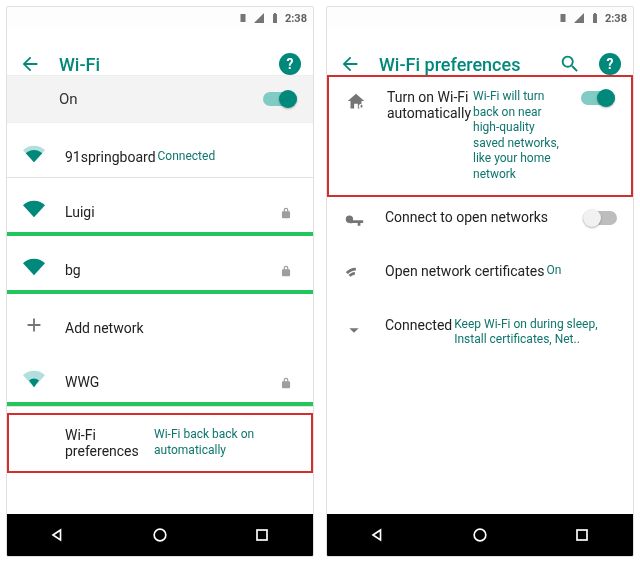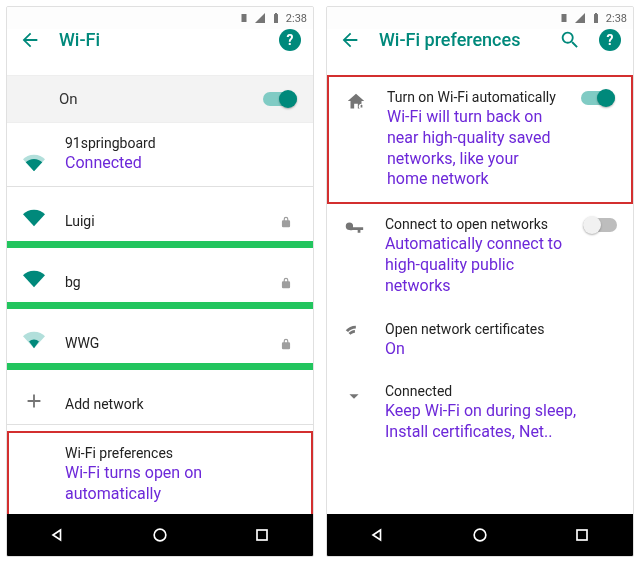--- a/index.html
+++ b/index.html
@@ -5,40 +5,40 @@
   html,body{margin:0;padding:0;background:#fff}
   body{width:640px;height:563px;font-family:Roboto,Arial,sans-serif;font-size:14px;color:#212121;
        -webkit-font-smoothing:antialiased;position:relative}
   .canvas{display:flex;gap:12px;padding:6px;box-sizing:border-box;width:640px;height:563px}
   .phone{flex:1;background:#fff;display:flex;flex-direction:column;border:1px solid #e0e0e0;
          border-radius:2px;overflow:hidden}
   
   .statusbar{height:22px;background:#fdfdfd;display:flex;align-items:center;justify-content:flex-end;
              padding:0 6px;box-sizing:border-box;gap:4px;color:#757575;font-size:11px}
   .sb-ic{width:12px;height:12px;fill:#757575}
-  .sb-time{font-weight:400;color:#616161}
-  
-  .appbar{height:46px;display:flex;align-items:flex-start;padding:0 12px;gap:18px;color:#00897b}
+  .sb-time{font-weight:700;color:#616161}
+  
+  .appbar{height:46px;display:flex;align-items:flex-end;padding:0 12px;gap:18px;color:#00897b}
   .appbar .title{font-size:18px;font-weight:500;flex:1}
   .appbar svg{width:22px;height:22px;fill:#00897b}
   .help{width:22px;height:22px;border-radius:50%;background:#00897b;color:#fff;display:flex;
         align-items:center;justify-content:center;font-size:14px;font-weight:700}
   
   .master{height:46px;background:#f3f3f3;display:flex;align-items:center;padding:0 16px 0 52px;
           border-top:1px solid #eee;border-bottom:1px solid #eee}
   .master .lbl{flex:1;font-size:15px;color:#333}
   
   .list{flex:1;overflow:hidden}
   .row{display:flex;align-items:flex-end;padding:12px 16px;min-height:30px;gap:20px}
-  .row.net{border-bottom:7px solid #22c55e}
+  .row.net{border-bottom:4px solid #22c55e}
   .row .ic{width:22px;height:22px;display:flex;align-items:center;justify-content:center;flex:none}
   .row .ic svg{width:22px;height:22px}
-  .row .txt{flex:1;display:flex;flex-direction:column;gap:2px}
+  .row .txt{flex:1;display:flex;flex-direction:row;gap:2px}
   .row .primary{font-size:14px;color:#222}
-  .row .secondary{font-size:16px;color:#6d28d9;line-height:1.3}
+  .row .secondary{font-size:12px;color:#0f766e;line-height:1.3}
   .row .tail{width:22px;display:flex;align-items:center;justify-content:center}
   .row .tail svg{width:14px;height:14px;fill:#9e9e9e}
   .sep{height:1px;background:#e0e0e0;margin:0}
   .section-gap{height:6px}
   
   .switch{position:relative;width:34px;height:18px}
   .sw-track{position:absolute;inset:2px 0;border-radius:9px}
   .sw-thumb{position:absolute;width:18px;height:18px;border-radius:50%;top:0;
             box-shadow:0 1px 2px rgba(0,0,0,.3)}
   .switch.on .sw-track{background:#80cbc4}
@@ -185,52 +185,52 @@
           </span>
         <span class="txt">
             <span class="primary">bg</span>
           </span>
         <span class="tail">
             <svg>
               <use href="#i-lock"></use>
             </svg>
           </span>
       </div>
+      <div class="row">
+        <span class="ic">
+            <svg>
+              <use href="#i-plus"></use>
+            </svg>
+          </span>
+        <span class="txt">
+            <span class="primary">Add network</span>
+          </span>
+      </div>
       <div class="row net">
         <span class="ic">
             <svg>
               <use href="#i-wifi2"></use>
             </svg>
           </span>
         <span class="txt">
             <span class="primary">WWG</span>
           </span>
         <span class="tail">
             <svg>
               <use href="#i-lock"></use>
             </svg>
-          </span>
-      </div>
-      <div class="row">
-        <span class="ic">
-            <svg>
-              <use href="#i-plus"></use>
-            </svg>
-          </span>
-        <span class="txt">
-            <span class="primary">Add network</span>
           </span>
       </div>
       <div class="sep"></div>
       <div class="section-gap"></div>
 
       <div class="row hl" style="padding-left:56px">
         <span class="txt">
           <span class="primary">Wi-Fi preferences</span>
-          <span class="secondary">Wi-Fi turns open on automatically</span>
+          <span class="secondary">Wi-Fi back back on automatically</span>
         </span>
       </div>
 
     </div>
     <div class="navbar">
       <svg>
           <use href="#i-nb-back"></use>
         </svg>
       <svg>
           <use href="#i-nb-home"></use>
@@ -283,21 +283,20 @@
       </div>
 
       <div class="row pref-row">
         <span class="ic">
             <svg>
               <use href="#i-key"></use>
             </svg>
           </span>
         <span class="txt">
           <span class="primary">Connect to open networks</span>
-          <span class="secondary">Automatically connect to high-quality public networks</span>
         </span>
         <span class="switch off">
             <span class="sw-track"></span>
             <span class="sw-thumb"></span>
           </span>
       </div>
 
       <div class="row pref-row">
         <span class="ic">
             <svg>

